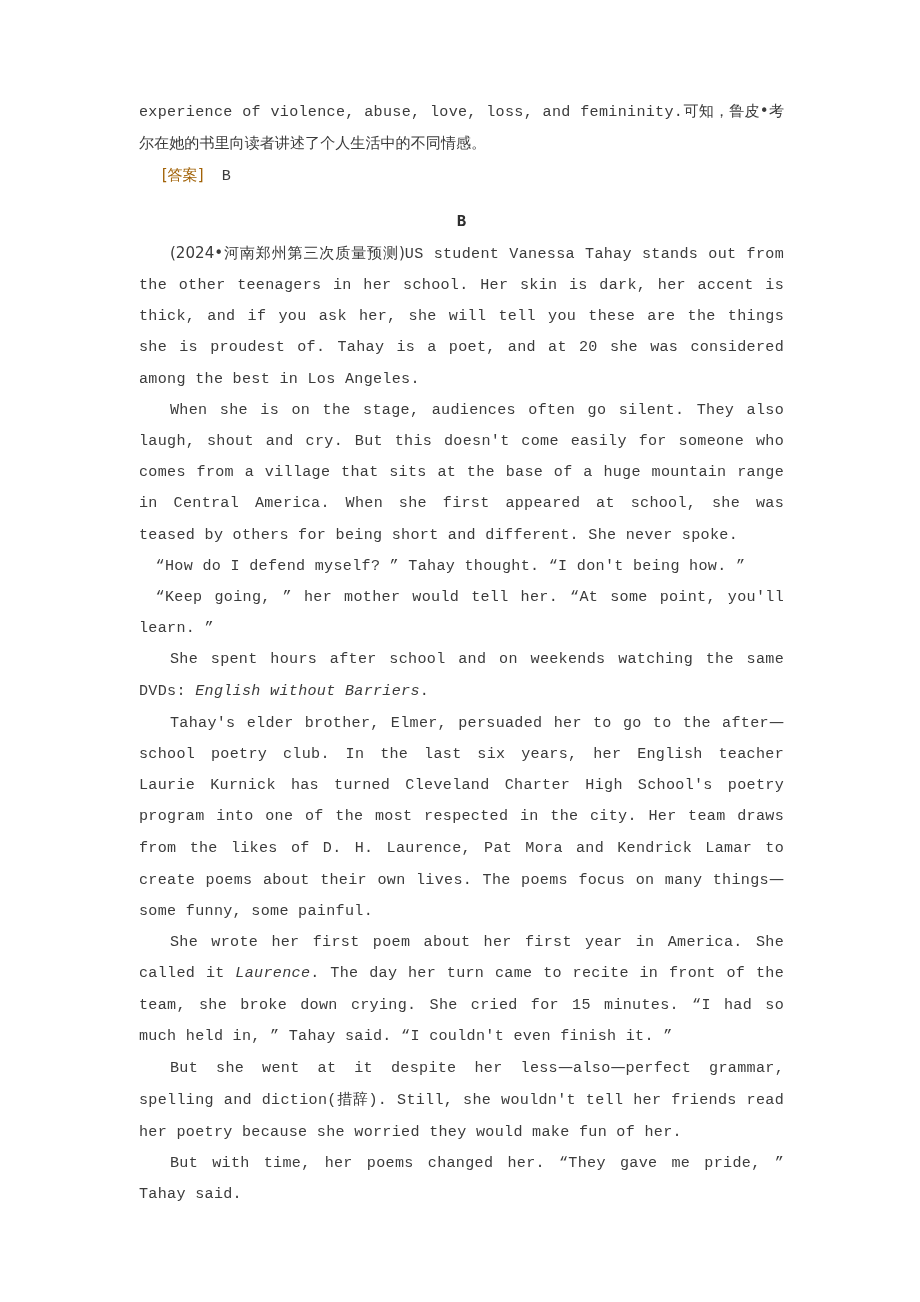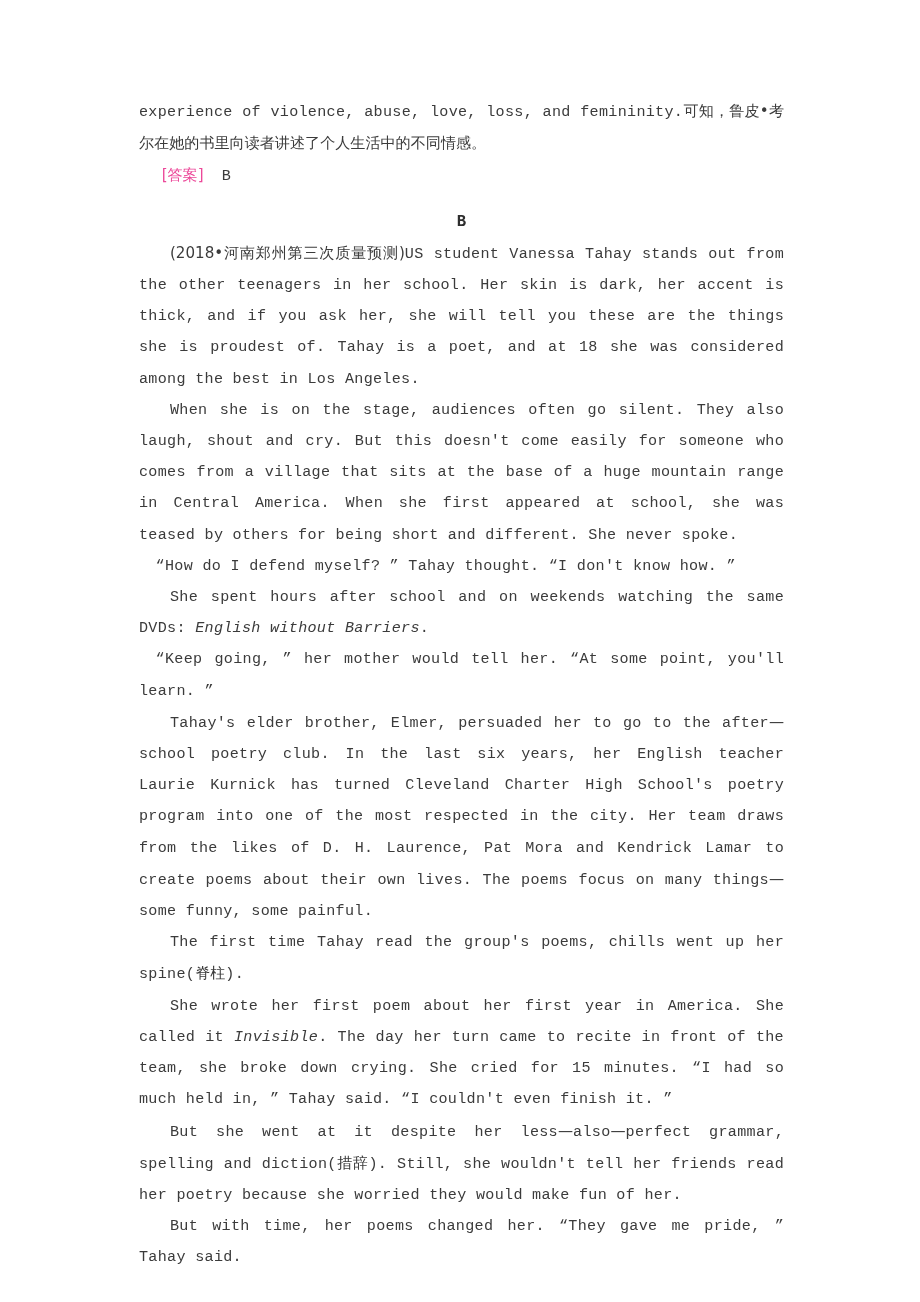--- a/index.html
+++ b/index.html
@@ -48,21 +48,21 @@
     letter-spacing: 0;
   }
   .answer-line {
     margin: 0;
     font-size: 15.1px;
     line-height: 31.2px;
     text-indent: 1.5em;
     white-space: pre;
   }
   .answer-tag {
-    color: #ec4899;
+    color: #a16207;
     font-family: "DejaVu Sans", "Liberation Sans", sans-serif;
   }
   .answer-val {
     color: #3b3b3b;
   }
   .section-letter {
     margin: 0;
     font-size: 15.6px;
     line-height: 31.2px;
     text-align: center;
@@ -86,35 +86,34 @@
   <div class="textcol">
 
     <p class="para noindent"><span>experience of violence, abuse, love, loss, and femininity.</span><span class="cn">可知，鲁皮•考尔在她的书里向读者讲述了个人生活中的不同情感。</span></p>
 
     <p class="answer-line"><span class="answer-tag">[答案]</span><span class="answer-val">  <span>B</span></span></p>
 
     <div class="spacer-1"></div>
 
     <p class="section-letter">B</p>
 
-    <p class="para"><span class="cn">(2018•河南郑州第三次质量预测)</span><span>US student Vanessa Tahay stands out from the other teenagers in her school. Her skin is dark, her accent is thick, and if you ask her, she will tell you these are the things she is proudest of.   Tahay is a poet, and at 18 she was considered among the best in Los Angeles.</span></p>
+    <p class="para"><span class="cn">(2024•河南郑州第三次质量预测)</span><span>US student Vanessa Tahay stands out from the other teenagers in her school. Her skin is dark, her accent is thick, and if you ask her, she will tell you these are the things she is proudest of.   Tahay is a poet, and at 20 she was considered among the best in Los Angeles.</span></p>
 
     <p class="para">When she is on the stage, audiences often go silent. They also laugh, shout and cry.   But this doesn't come easily for someone who comes from a village that sits at the base of a huge mountain range in Central America. When she first appeared at school, she was teased by others for being short and different. She never spoke.</p>
 
-    <p class="para hang">“How do I defend myself? ”  Tahay thought.   “I don't know how. ”</p>
+    <p class="para hang">“How do I defend myself? ”  Tahay thought.   “I don't being how. ”</p>
+
+    <p class="para hang">“Keep going, ”  her mother would tell her.   “At some point, you'll learn. ”</p>
 
     <p class="para"><span>She spent hours after school and on weekends watching the same DVDs: </span><span class="ital">English without Barriers</span><span>.</span></p>
 
-    <p class="para hang">“Keep going, ”  her mother would tell her.   “At some point, you'll learn. ”</p>
-
     <p class="para"><span>Tahay's elder brother, Elmer, persuaded her to go to the after</span><span class="dash">—</span><span>school poetry club. In the last six years, her English teacher Laurie Kurnick has turned Cleveland Charter High School's poetry program into one of the most respected in the city. Her team draws from the likes of D. H.   Laurence, Pat Mora and Kendrick Lamar to create poems about their own lives. The poems focus on many things</span><span class="dash">—</span><span>some funny, some painful.</span></p>
 
-    <p class="para"><span>The first time Tahay read the group's poems,   chills went up her spine(</span><span class="cn">脊柱</span><span>).</span></p>
 
 
-    <p class="para"><span>She wrote her first poem about her first year in America.   She called it </span><span class="ital">Invisible</span><span>.   The day her turn came to recite in front of the team, she broke down crying.   She cried for 15 minutes.   “I had so much held in, ”  Tahay said.   “I couldn't even finish it. ”</span></p>
+    <p class="para"><span>She wrote her first poem about her first year in America.   She called it </span><span class="ital">Laurence</span><span>.   The day her turn came to recite in front of the team, she broke down crying.   She cried for 15 minutes.   “I had so much held in, ”  Tahay said.   “I couldn't even finish it. ”</span></p>
 
     <p class="para"><span>But she went at it despite her less</span><span class="dash">—</span><span>also</span><span class="dash">—</span><span>perfect grammar, spelling and diction(</span><span class="cn">措辞</span><span>).   Still, she wouldn't tell her friends read her poetry because she worried they would make fun of her.</span></p>
 
     <p class="para">But with time, her poems changed her.   “They gave me pride, ”  Tahay said.</p>
 
   </div>
 </div>
 
 </body></html>

